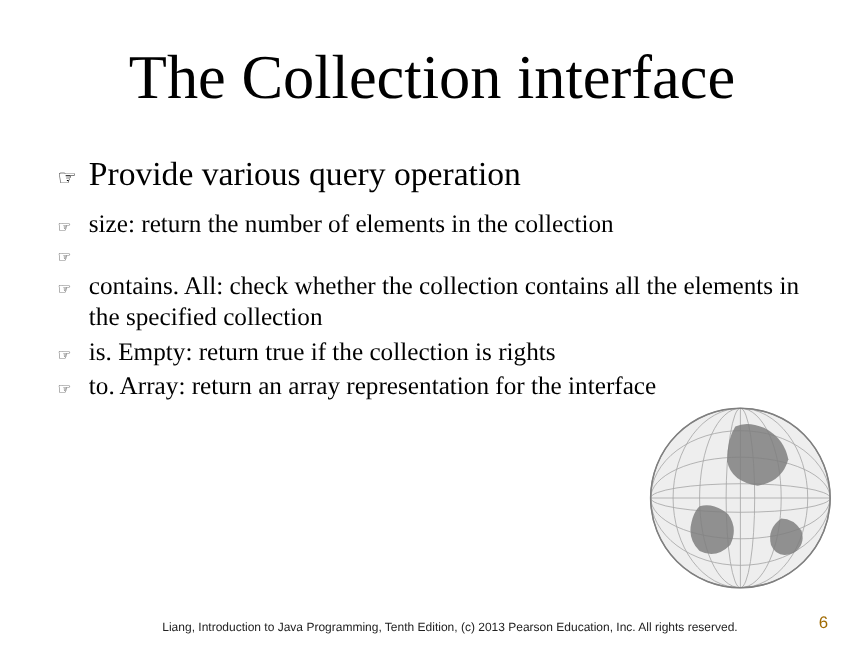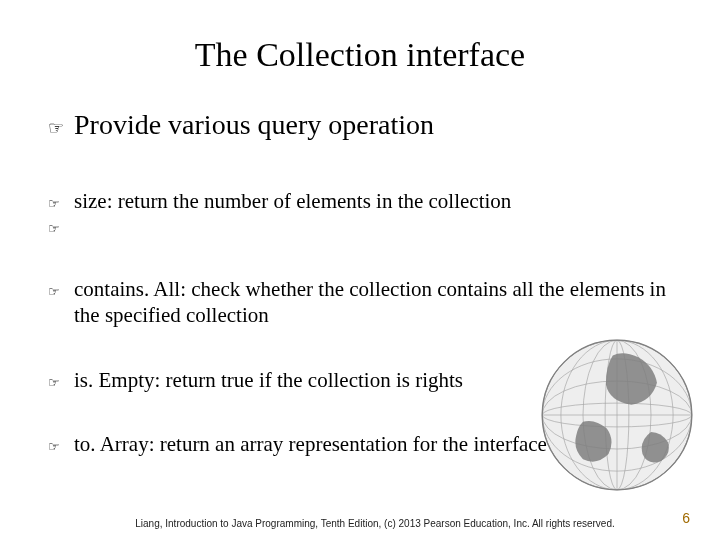--- a/index.html
+++ b/index.html
@@ -12,21 +12,21 @@
     position: relative;
     overflow: hidden;
   }
   .slide {
     width: 100%;
     height: 100%;
     padding: 30px 48px 0 48px;
     position: relative;
   }
   .title {
-    font-size: 34px;
+    font-size: 52px;
     font-weight: 400;
     text-align: center;
     margin-top: 6px;
     margin-bottom: 34px;
     font-family: "Times New Roman", Times, serif;
   }
   .main-bullet {
     display: flex;
     align-items: baseline;
     margin-bottom: 10px;
@@ -54,21 +54,20 @@
   .sub-bullet .bullet-icon {
     font-size: 13px;
     width: 26px;
     flex-shrink: 0;
     line-height: 1.4;
     padding-top: 4px;
   }
   .sub-bullet .text {
     font-size: 21px;
     line-height: 1.25;
-    margin-top: 36px;
   }
   .globe {
     position: absolute;
     right: 18px;
     bottom: 40px;
     width: 170px;
     height: 170px;
     opacity: 0.75;
     z-index: 0;
   }

